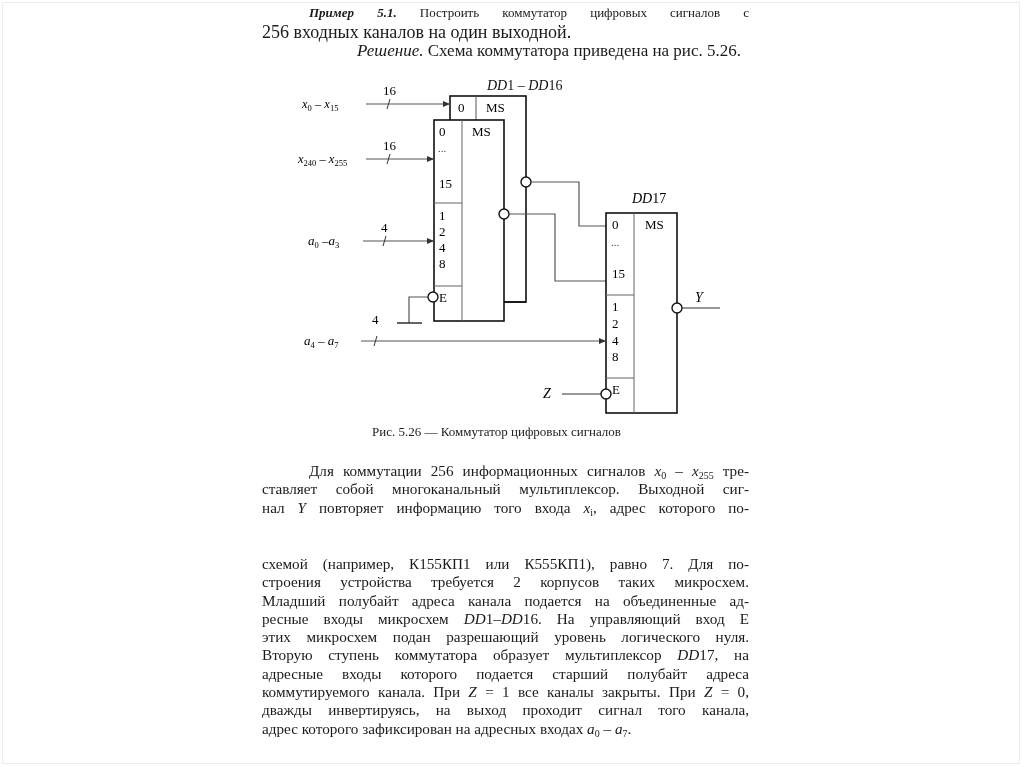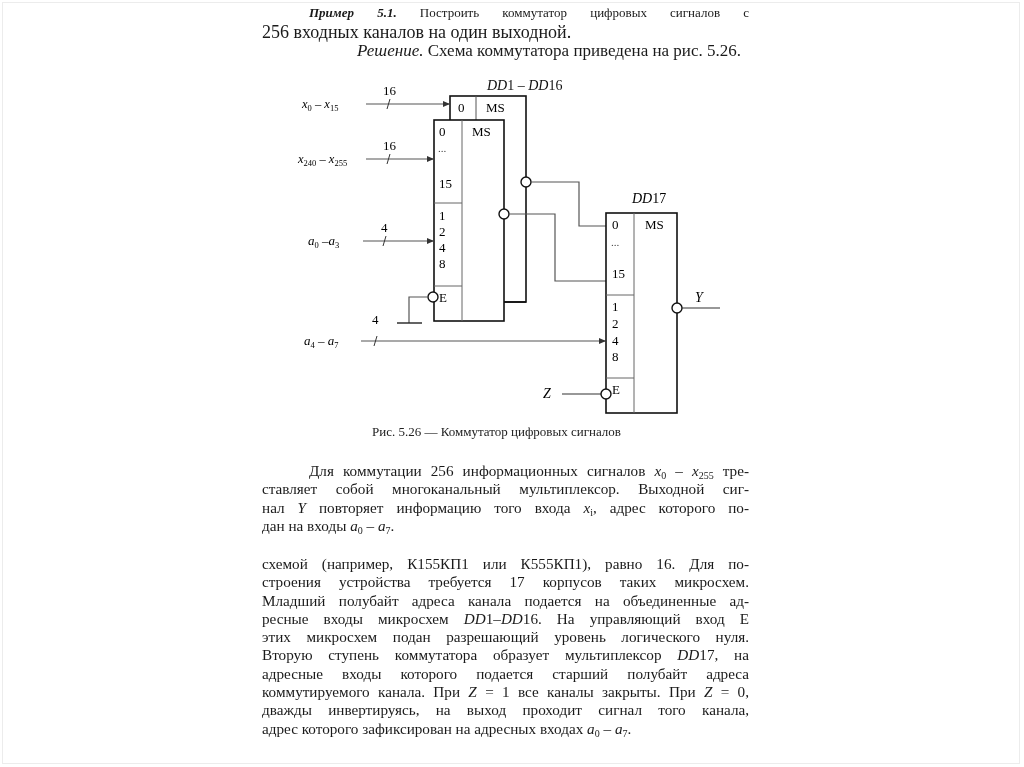--- a/index.html
+++ b/index.html
@@ -123,26 +123,25 @@
   <line x1="682" y1="308" x2="720" y2="308" stroke="#333" stroke-width="1.2"></line>
   <text x="695" y="302" font-size="14" font-style="italic">Y</text>
 </svg>
 
 <div class="caption">Рис. 5.26  — Коммутатор цифровых сигналов</div>
 
 <div class="para" style="left:262px; top:462px; width:487px;">
   <div class="justify indent"><span>Для коммутации 256 информационных сигналов </span><span class="it">x</span><sub>0</sub> – <span class="it">x</span><sub>255</sub><span> тре-</span></div>
   <div class="justify">ставляет собой многоканальный мультиплексор. Выходной сиг-</div>
   <div class="justify"><span>нал  </span><span class="it">Y</span><span>  повторяет информацию того входа  </span><span class="it">x</span><sub>i</sub><span>, адрес которого по-</span></div>
-  <div><span>дан на входы  </span><span class="it">a</span><sub>0</sub> – <span class="it">a</span><sub>7</sub>.</div>
 </div>
 
 <div class="para" style="left:262px; top:555px; width:487px;">
-  <div class="justify">схемой (например, К155КП1 или К555КП1), равно 16. Для по-</div>
-  <div class="justify">строения устройства требуется 17 корпусов таких микросхем.</div>
+  <div class="justify">схемой (например, К155КП1 или К555КП1), равно 7. Для по-</div>
+  <div class="justify">строения устройства требуется 2 корпусов таких микросхем.</div>
   <div class="justify">Младший полубайт адреса канала подается на объединенные ад-</div>
   <div class="justify"><span>ресные входы микросхем </span><span class="it">DD</span>1–<span class="it">DD</span>16<span>. На управляющий вход Е</span></div>
   <div class="justify">этих микросхем подан разрешающий уровень логического нуля.</div>
   <div class="justify"><span>Вторую ступень коммутатора образует мультиплексор </span><span class="it">DD</span>17<span>, на</span></div>
   <div class="justify">адресные входы которого подается старший полубайт адреса</div>
   <div class="justify"><span>коммутируемого канала. При </span><span class="it">Z</span><span> = 1 все каналы закрыты. При </span><span class="it">Z</span><span> = 0,</span></div>
   <div class="justify">дважды инвертируясь, на выход проходит  сигнал того канала,</div>
   <div><span>адрес которого зафиксирован на адресных входах </span><span class="it">a</span><sub>0</sub> – <span class="it">a</span><sub>7</sub>.</div>
 </div>
 

